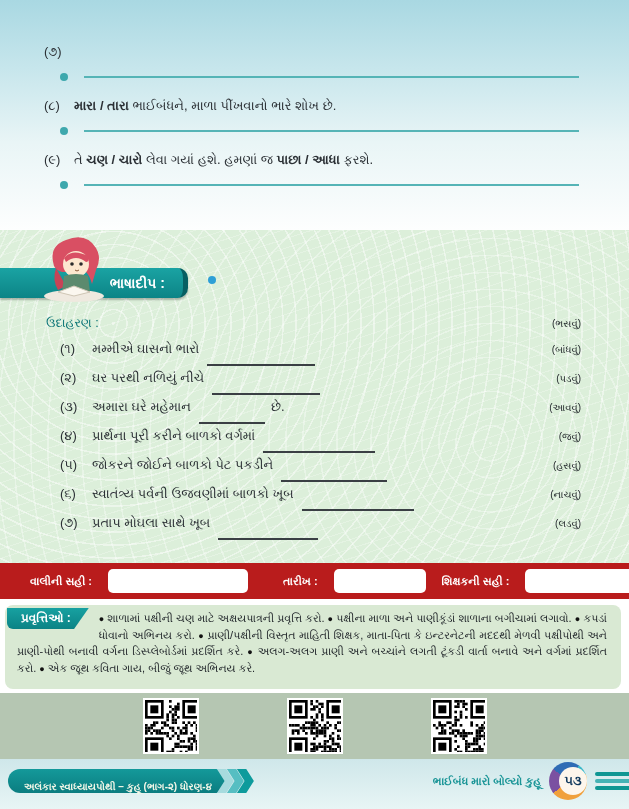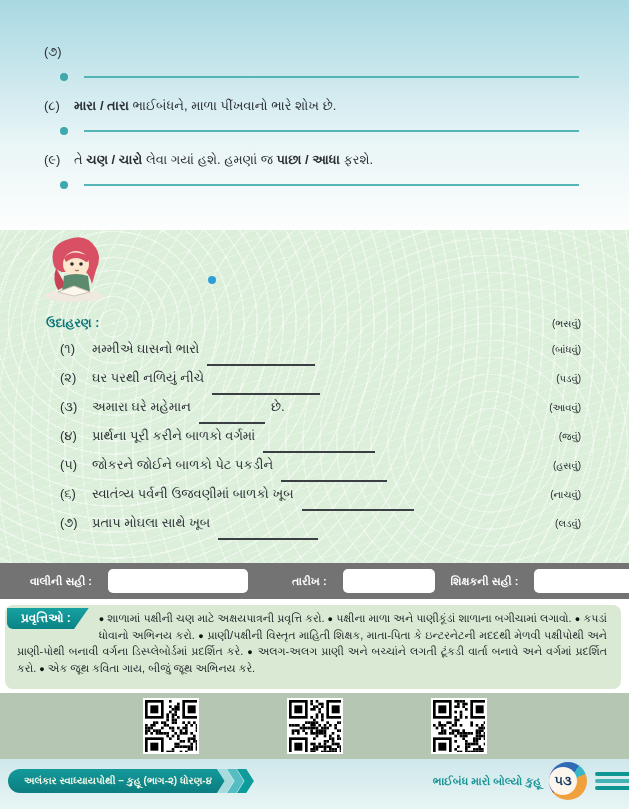--- a/index.html
+++ b/index.html
@@ -48,39 +48,39 @@
     display:flex; align-items:center; justify-content:flex-end;
     padding-right:18px;
     color:#fff; font-weight:bold; font-size:14px;
   }
   .instr{
     position:absolute; left:208px; top:36px; right:30px;
     display:flex; align-items:flex-start; font-size:13px; font-weight:bold; color:#222;
   }
   .instr .dot{ background:#2e9fd6; margin:4px 8px 0 0; }
   .example-row{ display:flex; font-size:12.5px; padding:8px 48px 0 46px; align-items:baseline; }
-  .ex-label{ color:#0a7476; font-weight:bold; margin-right:13px; }
+  .ex-label{ color:#0a7476; font-weight:normal; margin-right:13px; }
   .ex-text{ color:#4a55a2; }
   .hint{ margin-left:auto; color:#23282c; font-size:10px; }
   .items{ padding:10px 48px 0 60px; }
   .item-row{ display:flex; align-items:baseline; height:29px; font-size:13px; }
   .item-num{ width:32px; flex:none; }
   .blank{ border-bottom:2px solid #3a3f44; align-self:flex-end; margin:0 6px 4px 8px; height:10px; }
   .item-row:nth-child(1) .blank{ width:108px; }
   .item-row:nth-child(2) .blank{ width:108px; }
   .item-row:nth-child(3) .blank{ width:66px; }
   .item-row:nth-child(4) .blank{ width:112px; }
   .item-row:nth-child(5) .blank{ width:106px; }
   .item-row:nth-child(6) .blank{ width:112px; }
   .item-row:nth-child(7) .blank{ width:100px; }
 
   
   .sig-bar{
     height:36px; flex:none;
-    background:#737373;
+    background:#b91c1c;
     display:flex; align-items:center;
     padding:0 6px 0 30px; gap:16px;
   }
   .sig-label{ color:#fff; font-weight:bold; font-size:11px; white-space:nowrap; }
   .sig-input{
     height:24px; border:none; border-radius:5px; background:#fff;
     flex:none; outline:none; padding:0 6px; font-size:12px;
   }
   .sig-input.parent{ width:140px; }
   .sig-input.date{ width:92px; }
@@ -112,36 +112,36 @@
 
   
   .footer{
     height:50px; flex:none;
     background:linear-gradient(180deg,#cfe7ea,#e8f5f5);
     display:flex; align-items:center; padding:0 0 6px 8px;
   }
   .foot-pill{
     background:linear-gradient(180deg,#14999a,#0b7d80);
     color:#f2f7e8; font-size:10px; font-weight:bold;
-    height:24px; border-radius:12px; display:flex; align-items:center;
+    height:24px; border-radius:12px; display:flex; align-items:flex-end;
     padding:0 16px; white-space:nowrap;
   }
   .chevrons{ display:flex; margin-left:-4px; }
   .chev{ width:17px; height:24px; margin-left:-7px;
     clip-path:polygon(0 0,55% 0,100% 50%,55% 100%,0 100%,45% 50%);
   }
   .chev.c1{ background:#a7dbde; }
   .chev.c2{ background:#56bec2; }
   .chev.c3{ background:#0e9b9c; }
   .foot-right{ margin-left:auto; display:flex; align-items:center; gap:8px; }
   .lesson-title{ color:#1a9597; font-weight:bold; font-size:11px; white-space:nowrap; }
   .page-badge{
     width:38px; height:38px; border-radius:50%;
     background:conic-gradient(from 230deg,#7b51a1 0 22%,#2f6cb5 22% 46%,#39b7c9 46% 55%,#f0a03c 55% 100%);
-    display:flex; align-items:center; justify-content:flex-start; flex:none;
+    display:flex; align-items:center; justify-content:flex-end; flex:none;
   }
   .page-badge-inner{
     width:28px; height:28px; border-radius:50%; background:#fdf6ec;
     display:flex; align-items:center; justify-content:center;
     font-weight:bold; font-size:13px; color:#123a5e;
   }
   .foot-bars{ display:flex; flex-direction:column; gap:3px; width:34px; }
   .foot-bars div{ height:4px; background:#0f9693; border-radius:2px 0 0 2px; }
   .foot-bars div:nth-child(2){ background:#45b3b5; }
 </style>
@@ -186,20 +186,23 @@
         <path d="M18 30 Q12 10 30 4 Q50 -4 60 12 Q66 22 60 34 L56 48 Q54 40 50 36 L26 36 Q20 34 18 30Z" fill="#d94f63"></path>
         <path d="M20 32 Q16 44 22 54 L30 50 Z" fill="#c74356"></path>
         <circle cx="40" cy="28" r="13" fill="#fde8cf"></circle>
         <path d="M28 22 Q36 12 52 20 Q54 26 50 26 Q40 18 30 26 Z" fill="#d94f63"></path>
         <circle cx="36" cy="28" r="1.8" fill="#2b2b2b"></circle>
         <circle cx="45" cy="28" r="1.8" fill="#2b2b2b"></circle>
         <path d="M39 34 q2 2 4 0" stroke="#8a5a3a" stroke-width="1" fill="none"></path>
         <path d="M28 40 Q40 36 52 40 L54 56 Q40 50 26 56 Z" fill="#5c8a6e"></path>
         <path d="M22 56 L38 50 L54 56 L38 60 Z" fill="#fbf7ef" stroke="#cfc6b5"></path>
       </svg>
+      <div class="bd-ribbon">
+        <span>ભાષાદીપ :</span>
+      </div>
       <div class="instr">
         <span class="dot"></span>
       </div>
     </div>
 
     <div class="example-row">
       <span class="ex-label">ઉદાહરણ :</span>
       <span class="hint">(ભસવું)</span>
     </div>
 
@@ -252,21 +255,21 @@
         <span class="blank"></span>
         <span></span>
         <span class="hint">(લડવું)</span>
       </div>
     </div>
   </div>
 
   <div class="sig-bar">
     <span class="sig-label">વાલીની સહી :</span>
     <input class="sig-input parent" style="">
-    <span class="sig-label" style="margin-left:28px;">તારીખ :</span>
+    <span class="sig-label" style="margin-left:19px;">તારીખ :</span>
     <input class="sig-input date" style="">
     <span class="sig-label" style="margin-left:0;">શિક્ષકની સહી :</span>
     <input class="sig-input teacher" style="">
   </div>
 
   <div class="act-wrap">
     <div class="act-box">
       <span class="act-ribbon">પ્રવૃત્તિઓ :</span>
       <div class="act-text">
         <span class="ab-dot">●</span>

